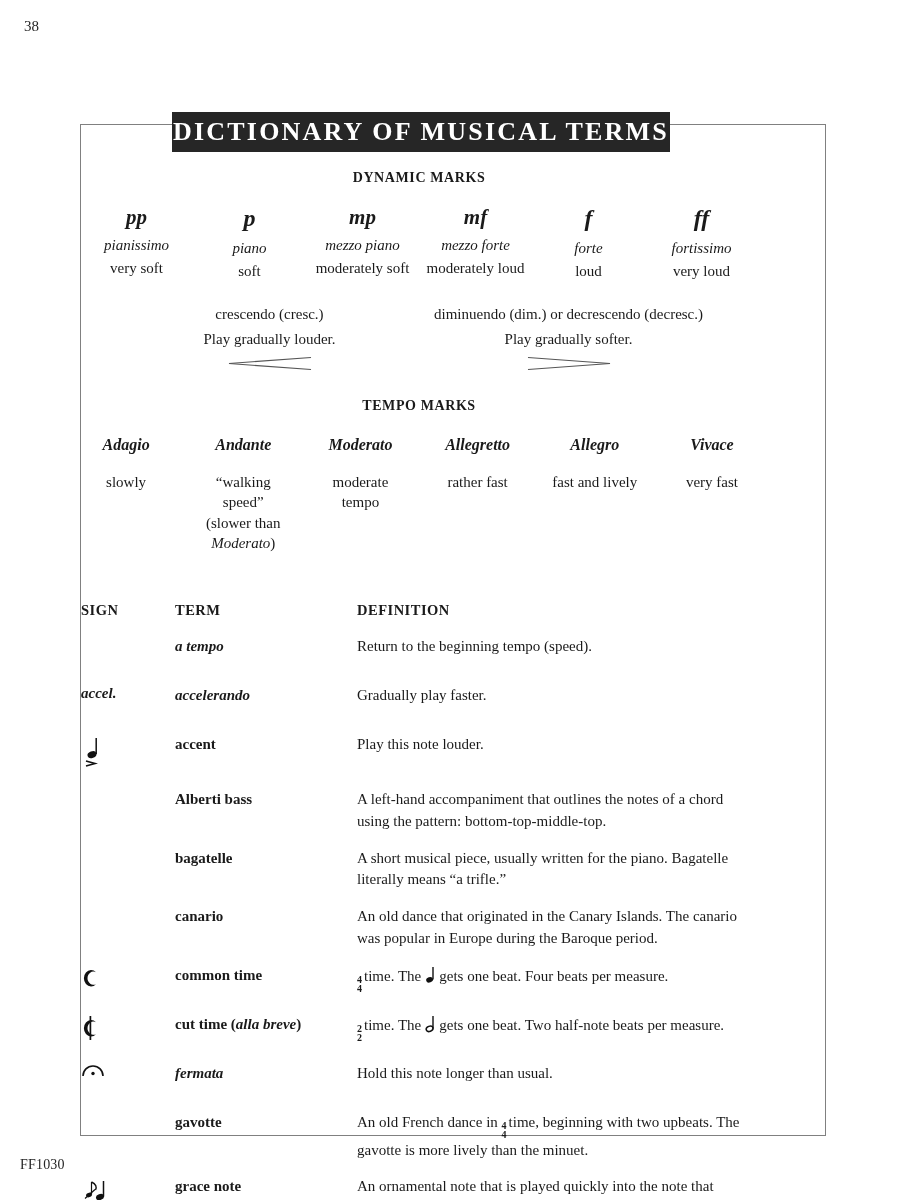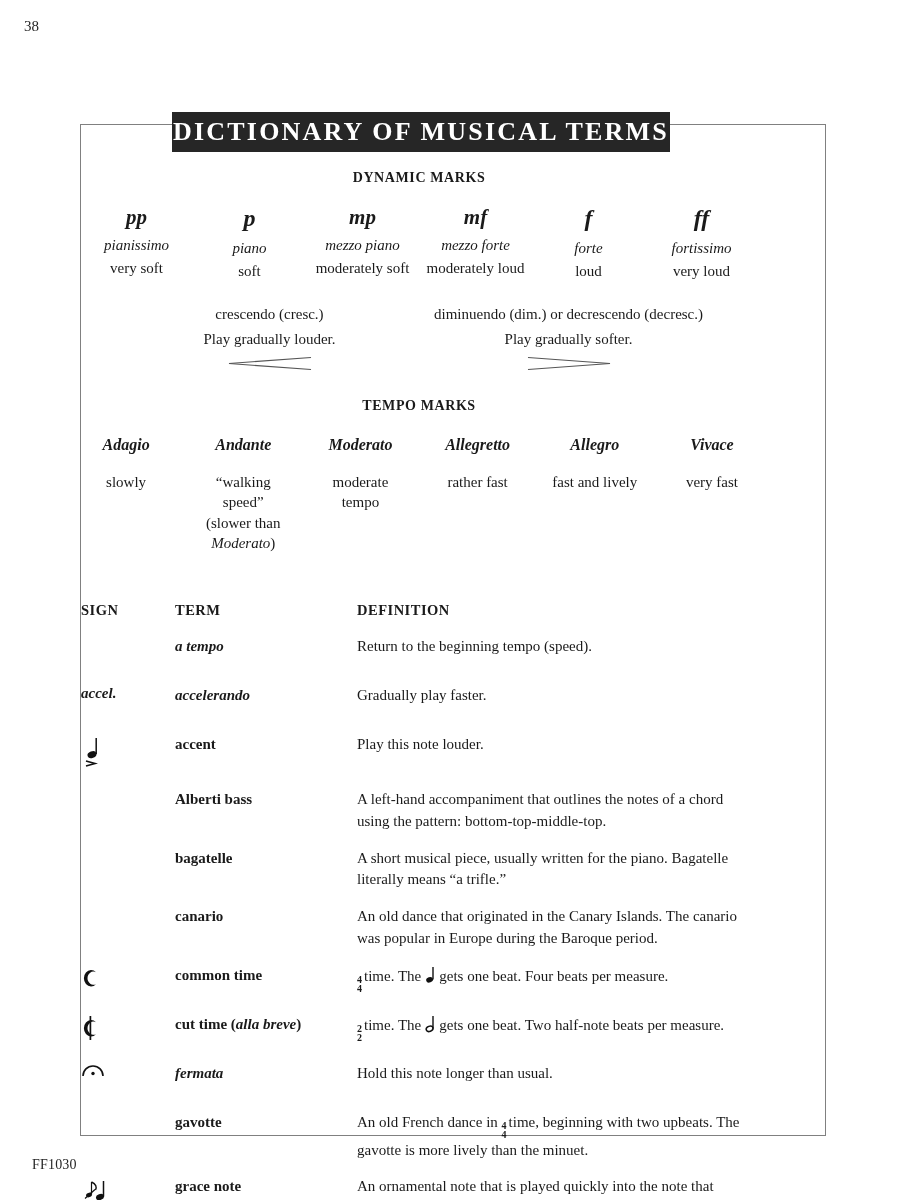--- a/index.html
+++ b/index.html
@@ -19,21 +19,21 @@
   .page-number {
     position: absolute;
     left: 24px;
     top: 18px;
     font-size: 15px;
     color: #262626;
   }
 
   .footer-code {
     position: absolute;
-    left: 32px;
+    left: 20px;
     top: 1157px;
     font-size: 14px;
     color: #262626;
     letter-spacing: 0.2px;
   }
 
   
   .frame {
     position: absolute;
     left: 80px;

